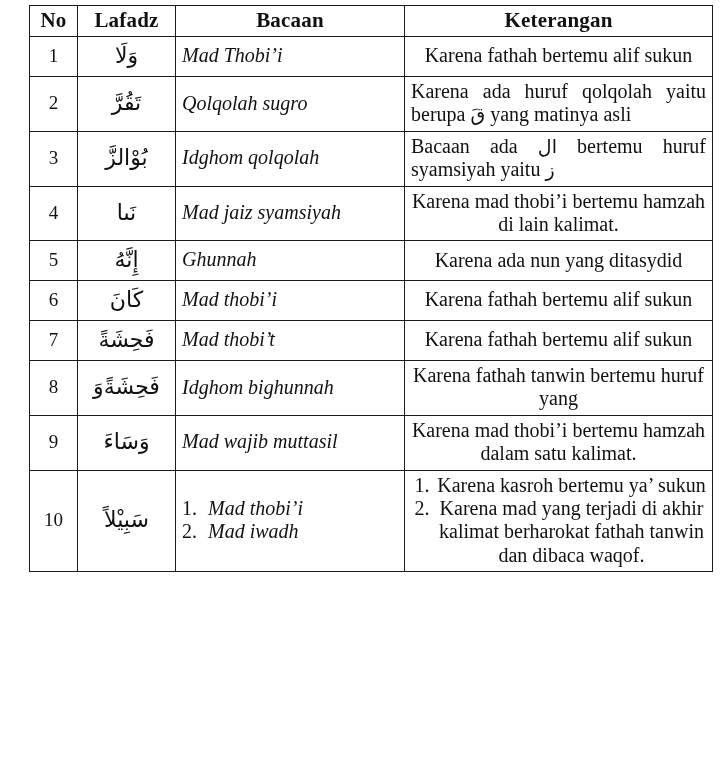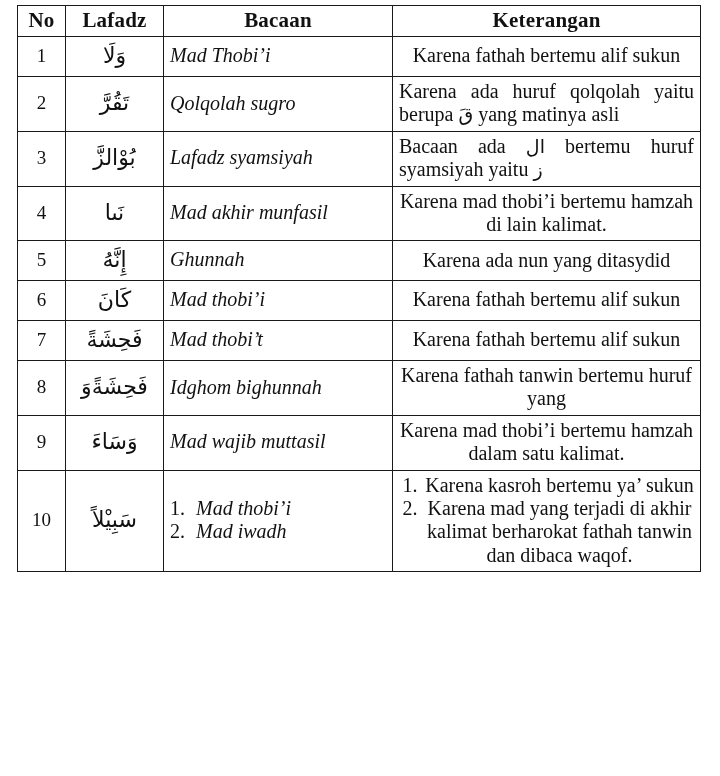--- a/index.html
+++ b/index.html
@@ -17,21 +17,21 @@
 
   #page {
     position: relative;
     width: 720px;
     height: 776px;
     box-sizing: border-box;
   }
 
   table.tajwid-table {
     position: absolute;
-    left: 17px;
+    left: 29px;
     top: 5px;
     width: 683px;
     border-collapse: collapse;
     table-layout: fixed;
     background: #ffffff;
   }
 
   table.tajwid-table td,
   table.tajwid-table th {
     border: 1.6px solid #1a1a1a;
@@ -155,28 +155,28 @@
       <tr>
         <td class="no-cell">2</td>
         <td class="lafadz-cell">تَقُرَّ</td>
         <td class="bacaan-cell">Qolqolah sugro</td>
         <td class="ket-cell justify"><span>Karena ada huruf qolqolah yaitu berupa </span><span class="arabic-inline">قَ</span><span> yang matinya asli</span></td>
       </tr>
 
       <tr>
         <td class="no-cell">3</td>
         <td class="lafadz-cell">بُوْالزَّ</td>
-        <td class="bacaan-cell">Lafadz syamsiyah</td>
+        <td class="bacaan-cell">Idghom qolqolah</td>
         <td class="ket-cell justify"><span>Bacaan ada </span><span class="arabic-inline">ال</span><span> bertemu huruf syamsiyah yaitu </span><span class="arabic-inline">ز</span></td>
       </tr>
 
       <tr>
         <td class="no-cell">4</td>
         <td class="lafadz-cell">نَىا</td>
-        <td class="bacaan-cell">Mad akhir munfasil</td>
+        <td class="bacaan-cell">Mad jaiz syamsiyah</td>
         <td class="ket-cell">Karena mad thobi’i bertemu hamzah di lain kalimat.</td>
       </tr>
 
       <tr>
         <td class="no-cell">5</td>
         <td class="lafadz-cell">إِنَّهُ</td>
         <td class="bacaan-cell">Ghunnah</td>
         <td class="ket-cell">Karena ada nun yang ditasydid</td>
       </tr>
 

